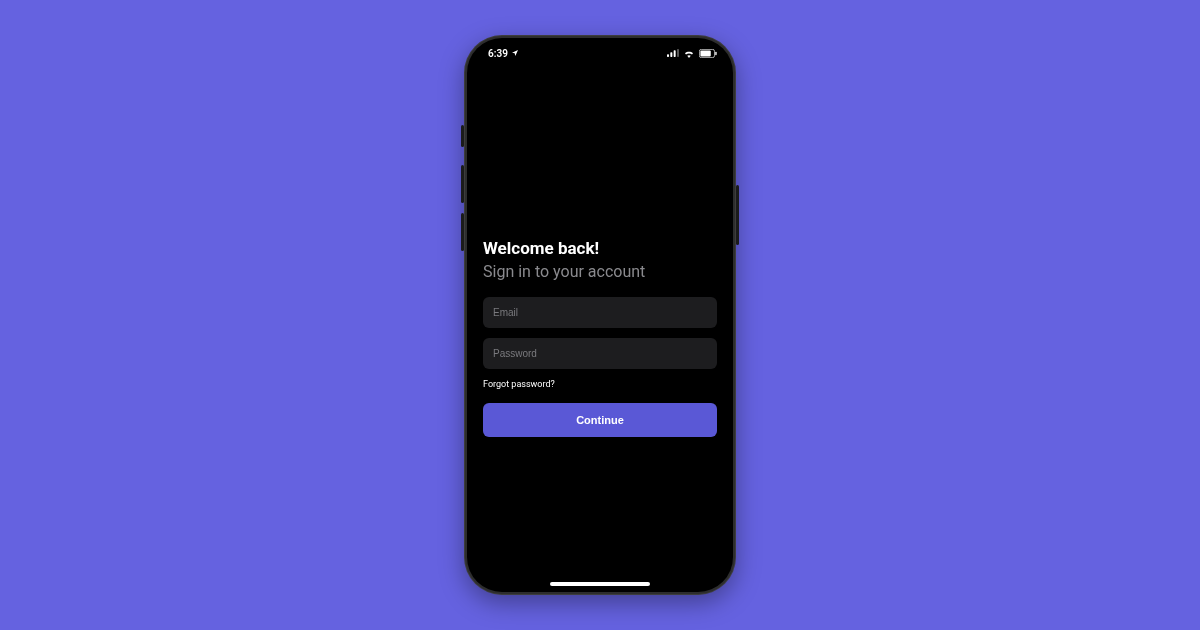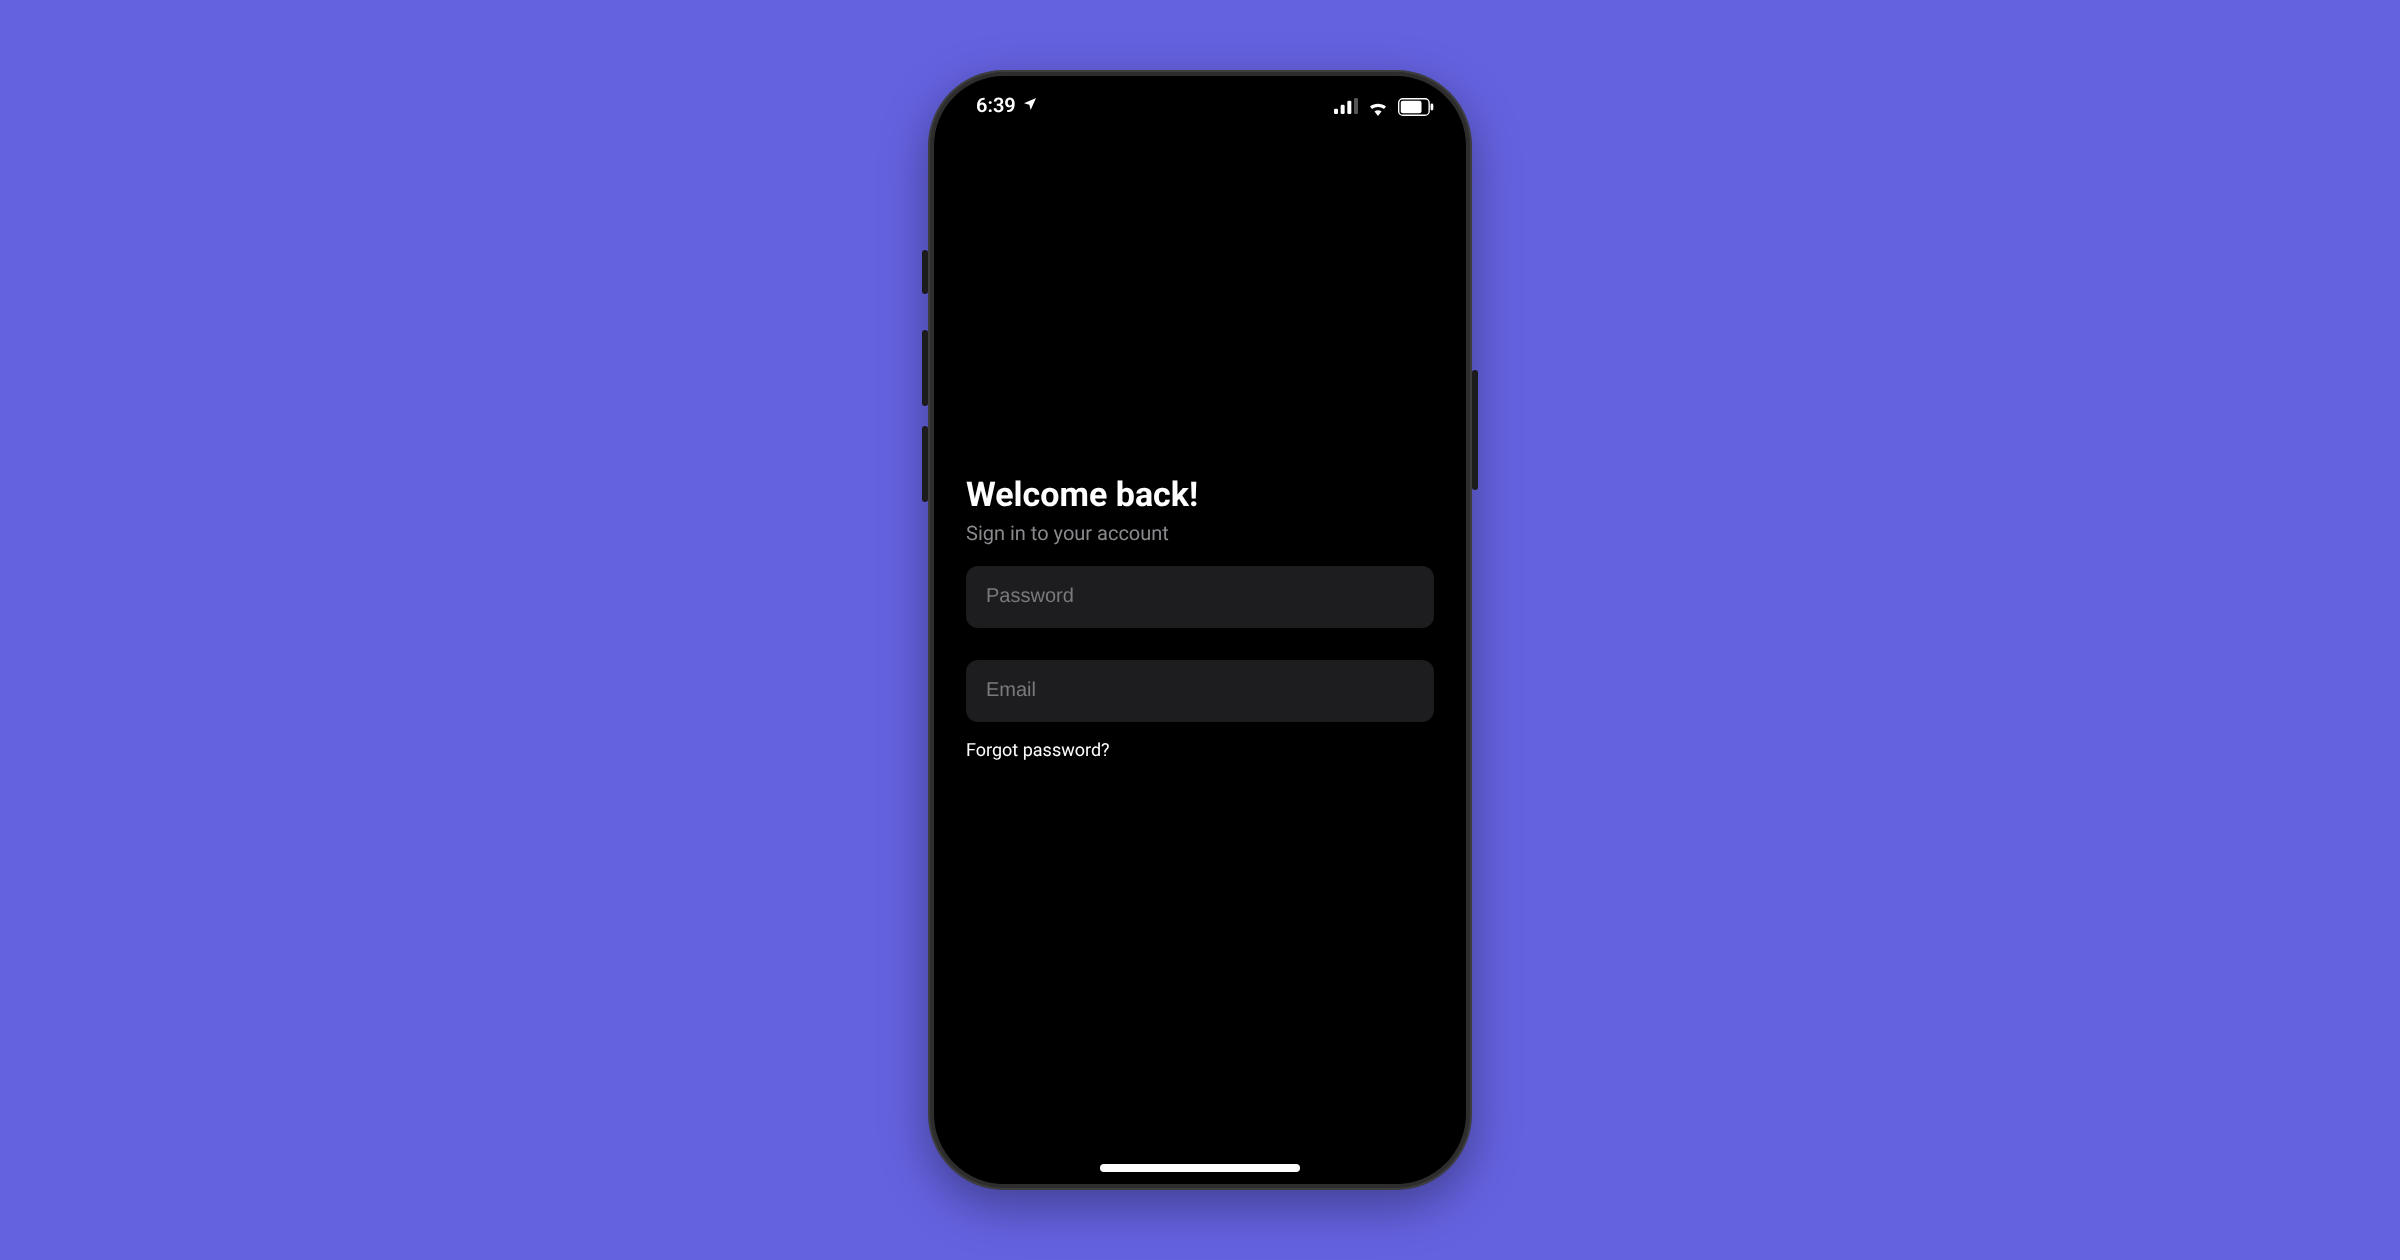--- a/index.html
+++ b/index.html
@@ -53,21 +53,21 @@
 
   .screen {
     position:absolute; inset:0;
     padding: 30px 16px 20px 16px;
     display:flex; flex-direction:column;
   }
 
   .spacer-top { flex: 0 0 170px; }
 
   .title { color:#fff; font-size:17px; font-weight:700; line-height:1.2; }
-  .subtitle { color:#8a8a8e; font-size:10px; margin-top:4px; }
+  .subtitle { color:#8a8a8e; font-size:16px; margin-top:4px; }
 
   .field {
     width:100%;
     background:#1d1d1f;
     border:none;
     border-radius:6px;
     color:#fff;
     font-size:10px;
     padding:10px 10px;
     outline:none;
@@ -145,23 +145,24 @@
         </span>
       </div>
     </div>
 
     <div class="screen">
       <div class="spacer-top"></div>
 
       <div class="title">Welcome back!</div>
       <div class="subtitle">Sign in to your account</div>
 
+      <input class="field field-email" type="text" placeholder="Email" style="">
+
       <input class="field field-pass" type="password" placeholder="Password" style="">
-
-      <input class="field field-email" type="text" placeholder="Email" style="">
 
       <div class="forgot">Forgot password?</div>
 
+      <button class="continue-btn">Continue</button>
     </div>
 
     <div class="home-indicator"></div>
   </div>
 </div>
 
 </body></html>

